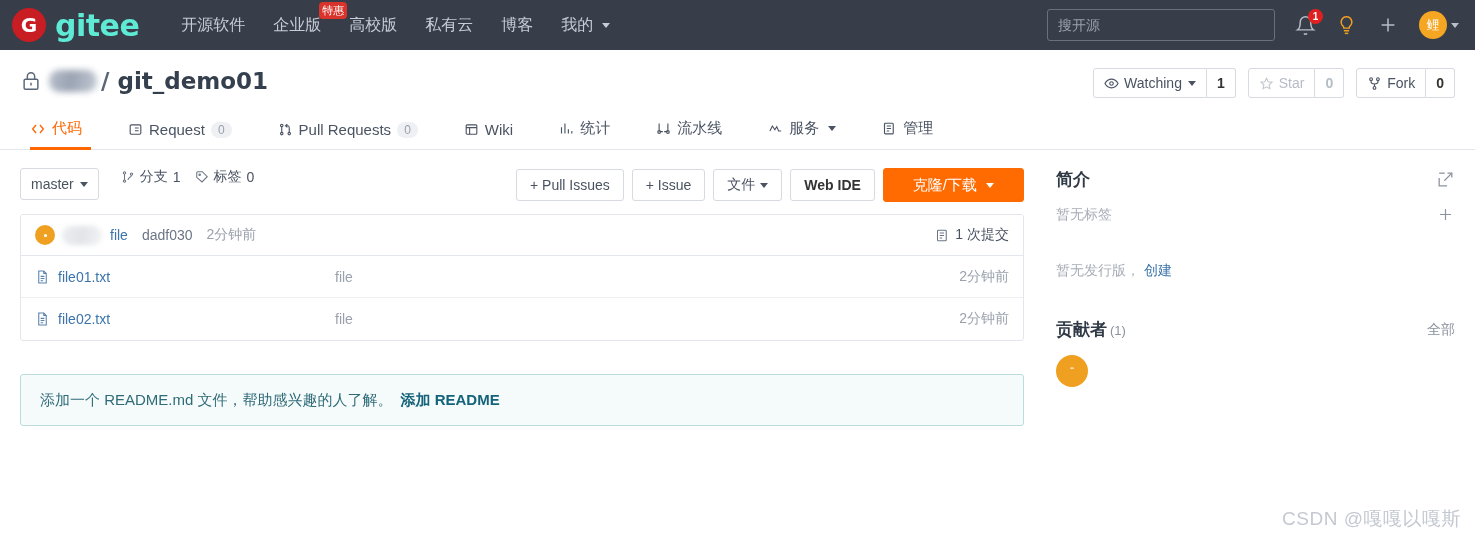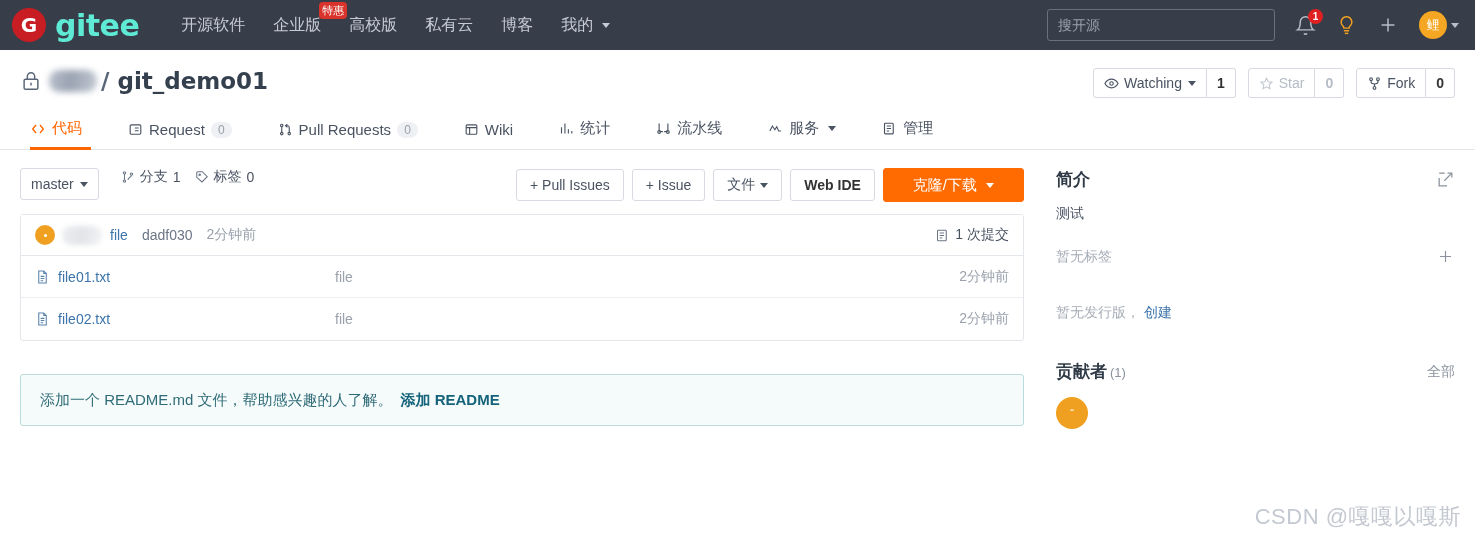--- a/index.html
+++ b/index.html
@@ -246,21 +246,21 @@
   .side-link { color: #3b74ab; text-decoration: none; cursor: pointer; }
   .side-link-grey { color: #8b929d; font-size: 14px; cursor: pointer; }
   .row-between { display: flex; align-items: center; }
   .contrib-avatar {
     width: 32px; height: 32px; border-radius: 50%; background: #f0a020;
     display: flex; align-items: center; justify-content: center;
     color: #fff; font-size: 11px; cursor: pointer;
   }
   .watermark {
     position: absolute; right: 14px; bottom: 8px;
-    color: #c4c9d1; font-size: 22px; letter-spacing: 0.5px;
+    color: #c4c9d1; font-size: 19px; letter-spacing: 0.5px;
   }
   .page-rel { position: relative; height: 540px; }
 </style>
 </head>
 <body>
 
 <div class="page-rel">
 
   <div class="topnav">
     <div class="brand">
@@ -543,21 +543,20 @@
           <span class="side-title">简介</span>
           <span class="side-head-right">
             <svg width="19" height="19" viewBox="0 0 24 24" fill="none" stroke="#8b929d" stroke-width="1.6">
               <path d="M4 10v10h10"></path>
                 <path d="M4 4h7"></path>
                 <path d="M20 4l-9.5 9.5"></path>
                 <path d="M14.5 4H20v5.5"></path>
             </svg>
           </span>
         </div>
-        <div class="side-text" style="margin-bottom:24px">测试</div>
         <div class="row-between" style="margin-bottom:38px">
           <span class="side-muted">暂无标签</span>
           <span class="side-head-right">
             <svg width="19" height="19" viewBox="0 0 24 24" stroke="#8b929d" stroke-width="1.5">
                 <path d="M12 5v14M5 12h14"></path>
               </svg>
           </span>
         </div>
       </div>
 

